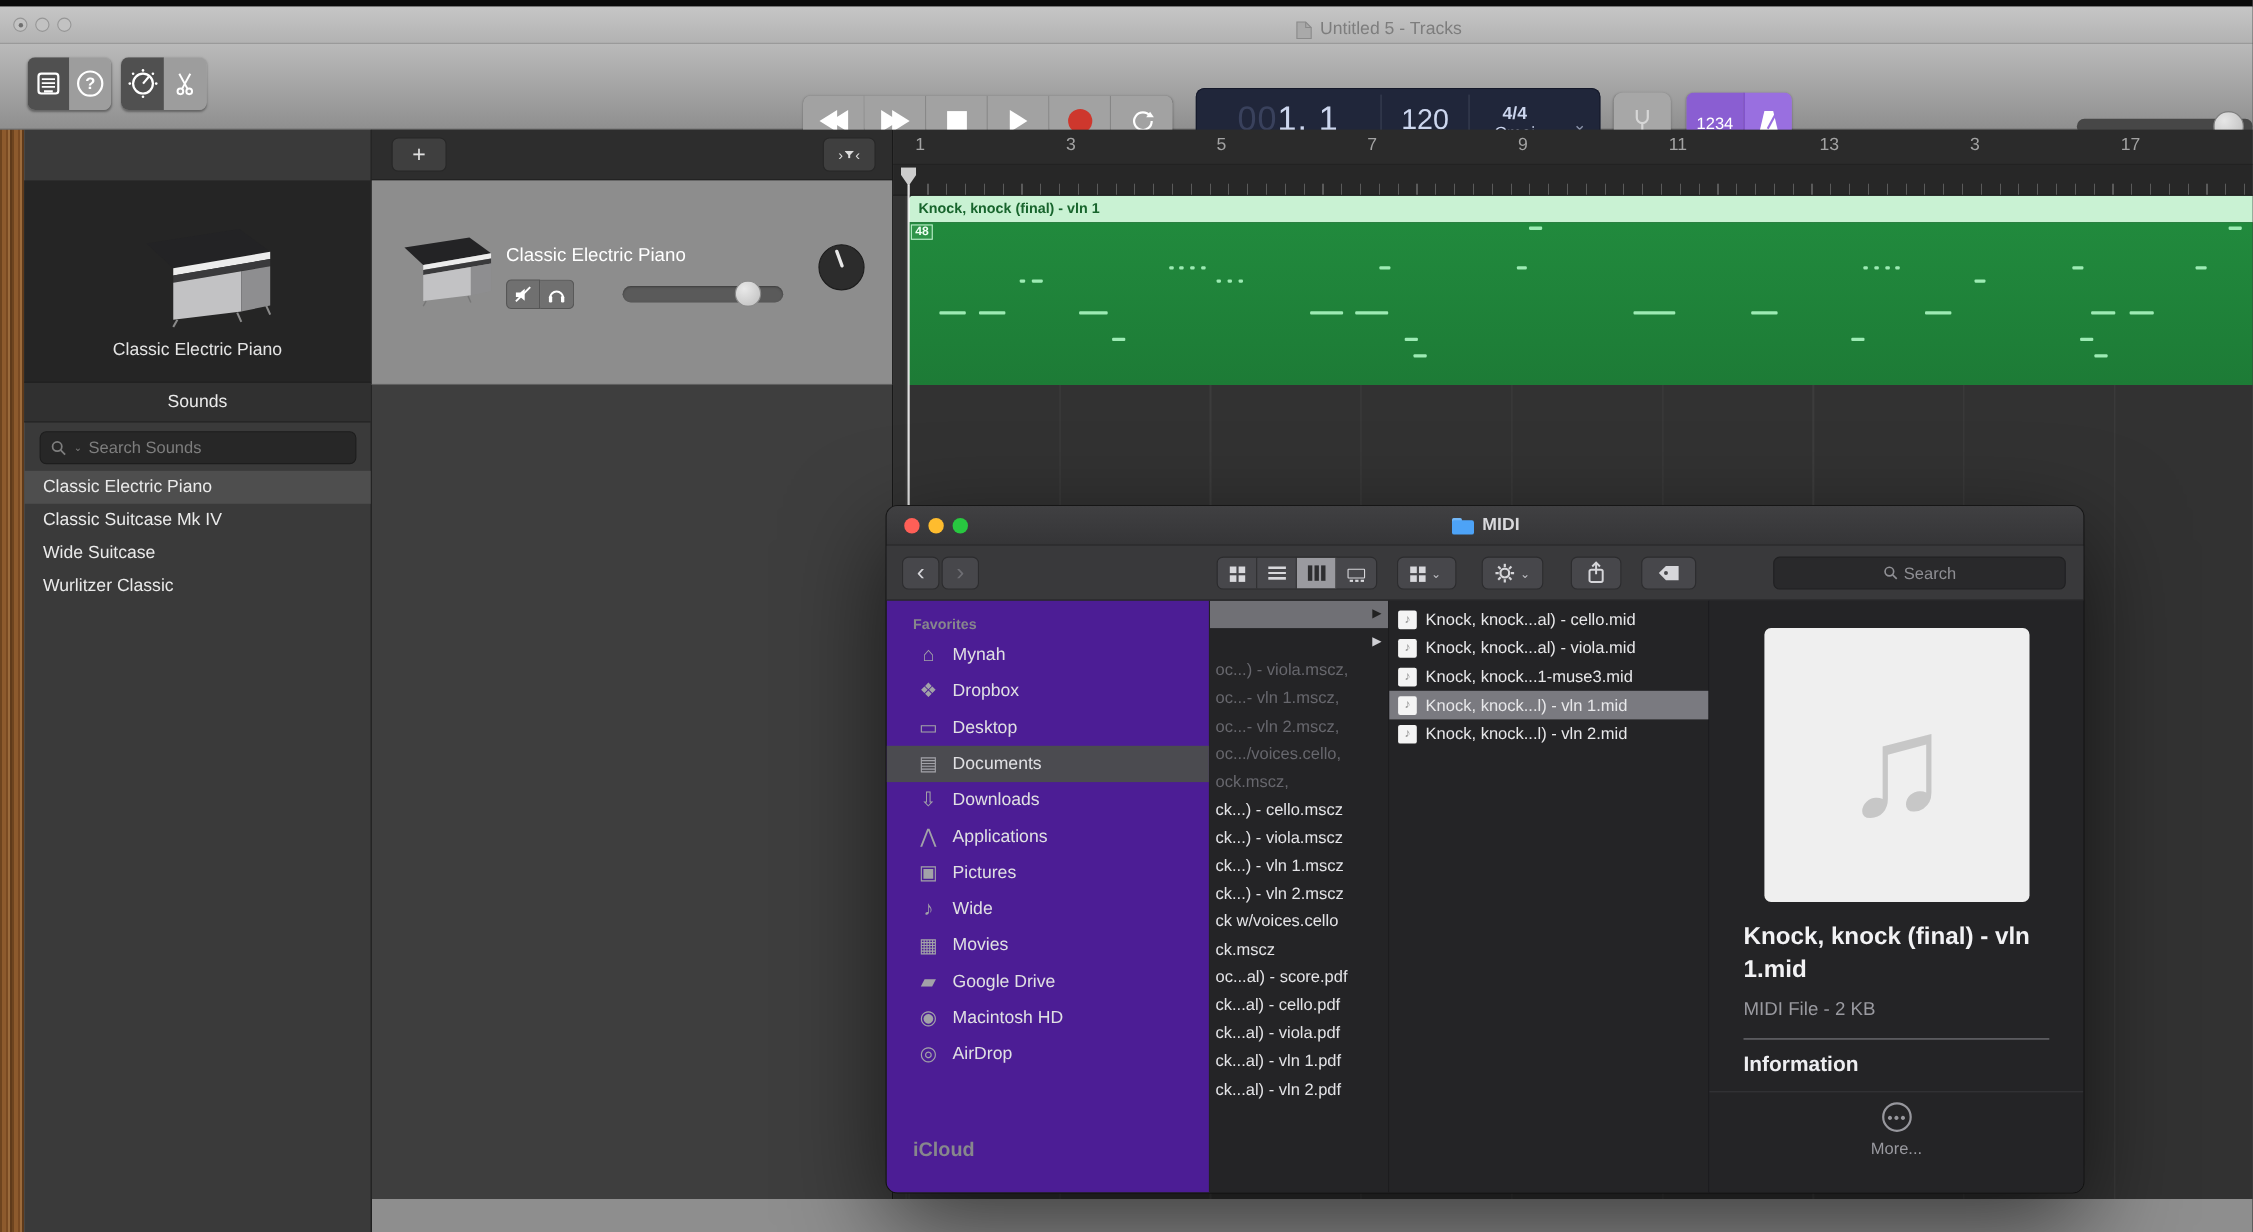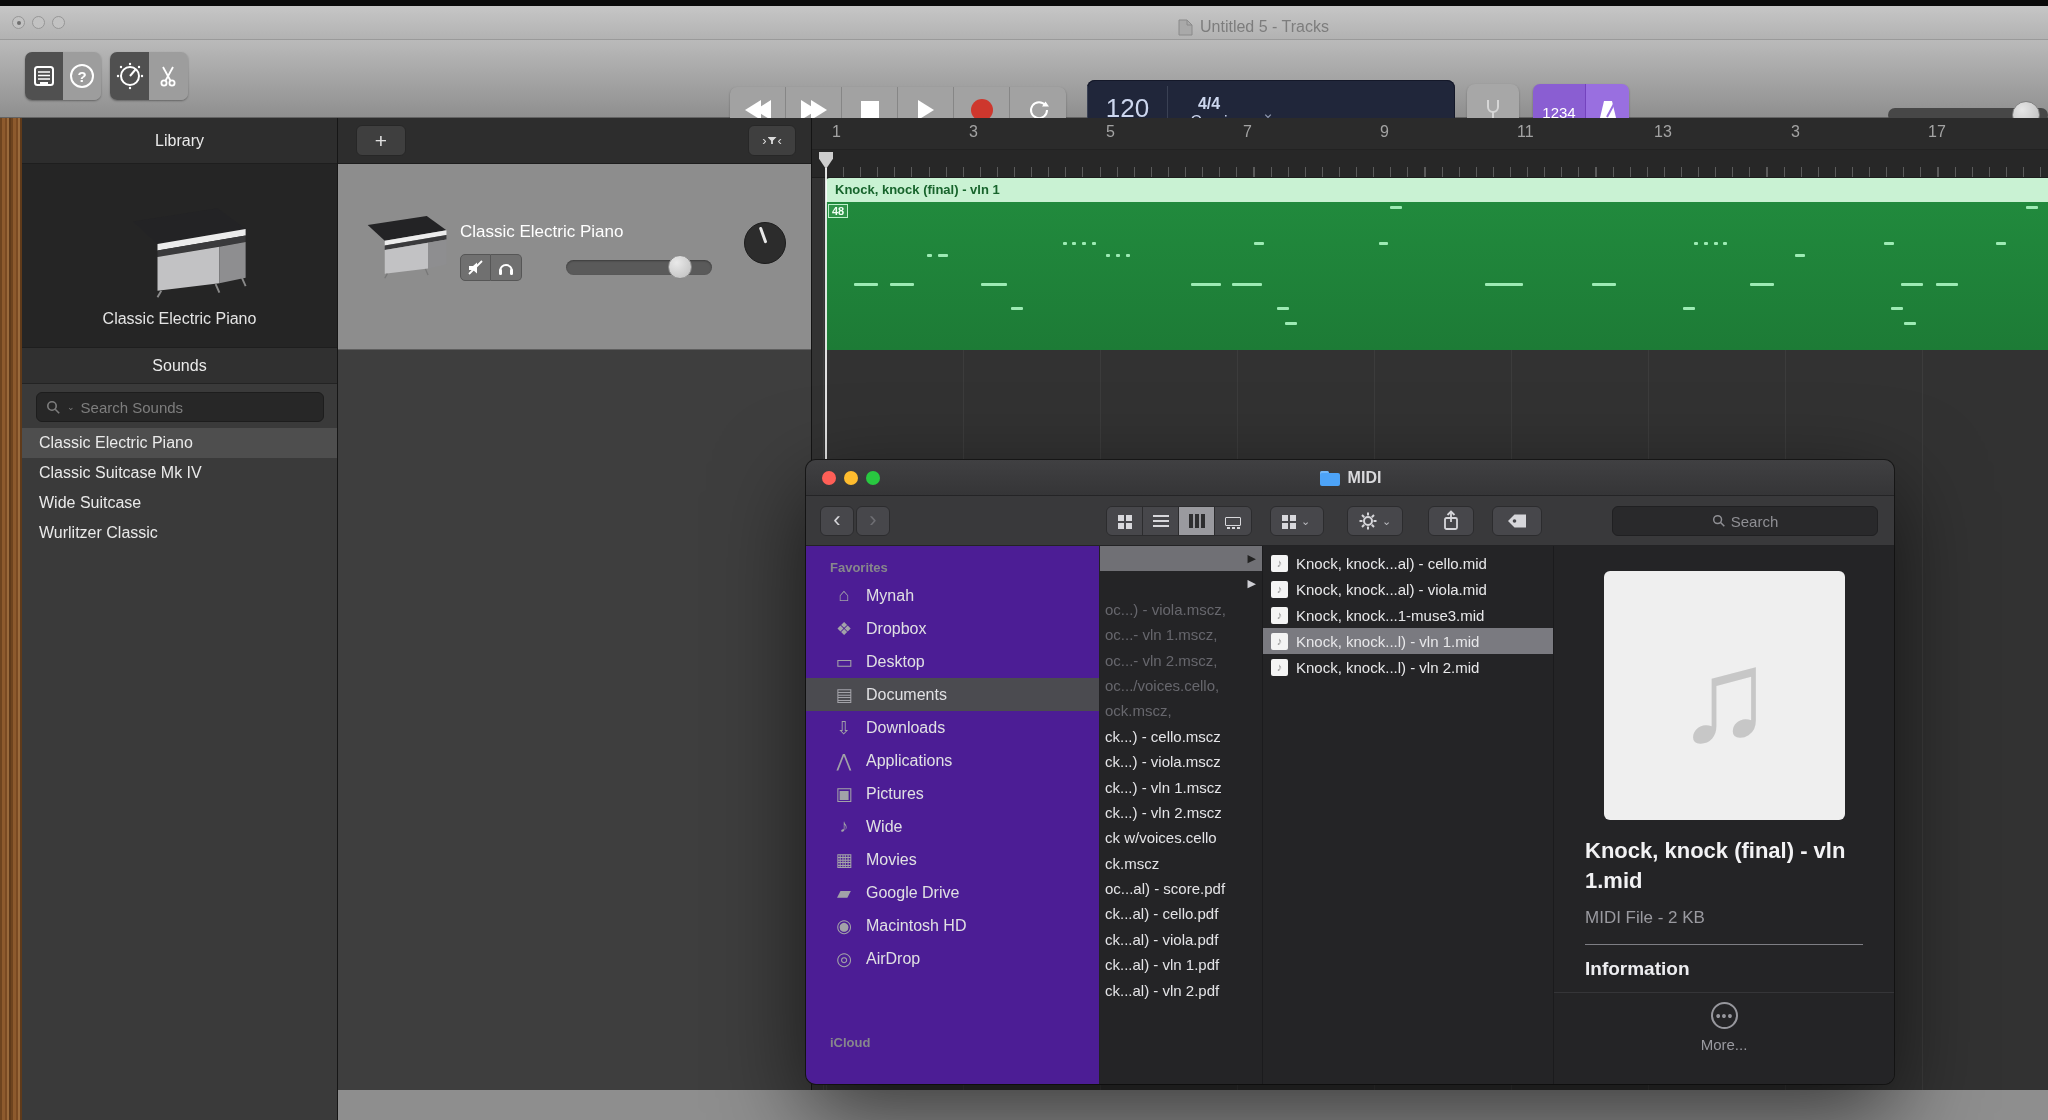--- a/index.html
+++ b/index.html
@@ -132,21 +132,21 @@
   .i-cols { width:4px; height:14px; background:#2e2e30; box-shadow:6px 0 #2e2e30,12px 0 #2e2e30; margin-left:-12px; }
   .i-gal { width:16px; height:9px; border:1.5px solid #d8d8dc; border-radius:1px; position:relative; }
   .i-gal:after { content:""; position:absolute; left:1px; bottom:-4px; width:3px; height:2px; background:#d8d8dc; box-shadow:5px 0 #d8d8dc,10px 0 #d8d8dc; }
   #f-search { position:absolute; left:806px; top:10px; width:266px; height:30px; background:#29292b; border:1px solid #202022; color:#8f8f94; }
   #f-body { position:absolute; left:0; top:86px; width:100%; height:538px; border-radius:0 0 10px 10px; overflow:hidden; }
   #f-sidebar { position:absolute; left:0; top:0; width:294px; height:100%; background:#4c1d95; border-right:1px solid #222224; }
   .f-section { margin:14px 0 4px 24px; color:#87878c; font-size:13px; font-weight:bold; }
   .f-row { height:33px; display:flex; align-items:center; gap:10px; padding-left:26px; font-size:16px; color:#e0e0e3; }
   .f-row.sel { background:#4b4b50; }
   .f-row .sicon { width:24px; text-align:center; color:#a2a2a8; font-size:18px; }
-  #f-icloud { position:absolute; left:24px; top:489px; color:#87878c; font-size:13px; font-weight:bold;text-align:center; }
+  #f-icloud { position:absolute; left:24px; top:489px; color:#87878c; font-size:18px; font-weight:bold;text-align:center; }
   #f-col1 { position:absolute; left:294px; top:0; width:163px; height:100%; background:#242426; border-right:1px solid #1b1b1d; overflow:hidden; }
   .c1-row { height:25.4px; line-height:25.4px; font-size:15px; color:#e4e4e7; padding-left:5px; position:relative; white-space:nowrap; }
   .c1-row.dim { color:#67676d; }
   .c1-row.folder-sel { background:#707075; }
   .c1-row .arrow { position:absolute; right:6px; top:0; font-size:11px; color:#cfcfd4; }
   .c1-row.folder-sel .arrow { color:#222; }
   #f-col2 { position:absolute; left:457px; top:0; width:291px; height:100%; background:#242426; border-right:1px solid #1b1b1d; padding-top:4px; }
   .c2-row { height:26px; display:flex; align-items:center; gap:8px; padding-left:8px; font-size:15px; color:#e8e8ea; }
   .c2-row.sel { background:#7a7a80; }
   .c2-icon { width:17px; height:17px; background:#f4f4f4; border-radius:2px; display:flex; align-items:center; justify-content:center;
@@ -254,20 +254,25 @@
         </div>
       <div class="tbtn">
         <svg width="26" height="26" viewBox="0 0 26 26">
           <path d="M20.5,8.5a8,8 0 1 0 1.5,4.5" fill="none" stroke="#fff" stroke-width="2"></path>
           <polygon points="17,9.5 24,9.5 20.5,4.5" fill="#fff"></polygon>
         </svg>
       </div>
     </div>
 
     <div class="abs" id="lcd">
+      <div class="lcd-sec" style="width:168px">
+        <div class="lcd-big" style="margin-top:-10px"><span class="lcd-dim">00</span><span>1. 1</span></div>
+        <span class="lcd-lbl" style="left:56px">BAR</span>
+        <span class="lcd-lbl" style="left:116px">BEAT</span>
+      </div>
       <div class="lcd-sep"></div>
       <div class="lcd-sec" style="width:79px">
         <div style="font-size:26px;margin-top:-10px">120</div>
         <span class="lcd-lbl">TEMPO</span>
       </div>
       <div class="lcd-sep"></div>
       <div class="lcd-sec" style="width:82px">
         <div style="font-size:16px;font-weight:bold">4/4</div>
         <div style="font-size:16px">Cmaj</div>
       </div>
@@ -292,23 +297,20 @@
         </svg>
       </div>
     </div>
 
     <div class="abs" id="master-vol-track"></div>
     <div class="abs" id="master-vol-thumb"></div>
   </div>
 
   <div class="abs" id="wood"></div>
   <div class="abs" id="library">
-    <div class="panel-hd">
-        <span>Library</span>
-      </div>
     <div id="inst-box">
       <svg width="150" height="120" viewBox="0 0 160 120">
         <polygon points="30,38 120,24 150,46 56,62" fill="#232325"></polygon>
         <polygon points="56,62 150,46 150,53 56,69" fill="#ececec"></polygon>
         <polygon points="56,69 150,53 150,60 56,76" fill="#3a3a3c"></polygon>
         <polygon points="56,76 122,65 122,104 56,112" fill="#c2c2c4"></polygon>
         <polygon points="122,65 150,60 150,98 122,104" fill="#8e8e90"></polygon>
         <line x1="60" y1="112" x2="56" y2="119" stroke="#8a8a8a" stroke-width="2"></line>
         <line x1="118" y1="105" x2="122" y2="114" stroke="#8a8a8a" stroke-width="2"></line>
         <line x1="146" y1="98" x2="150" y2="107" stroke="#8a8a8a" stroke-width="2"></line>

